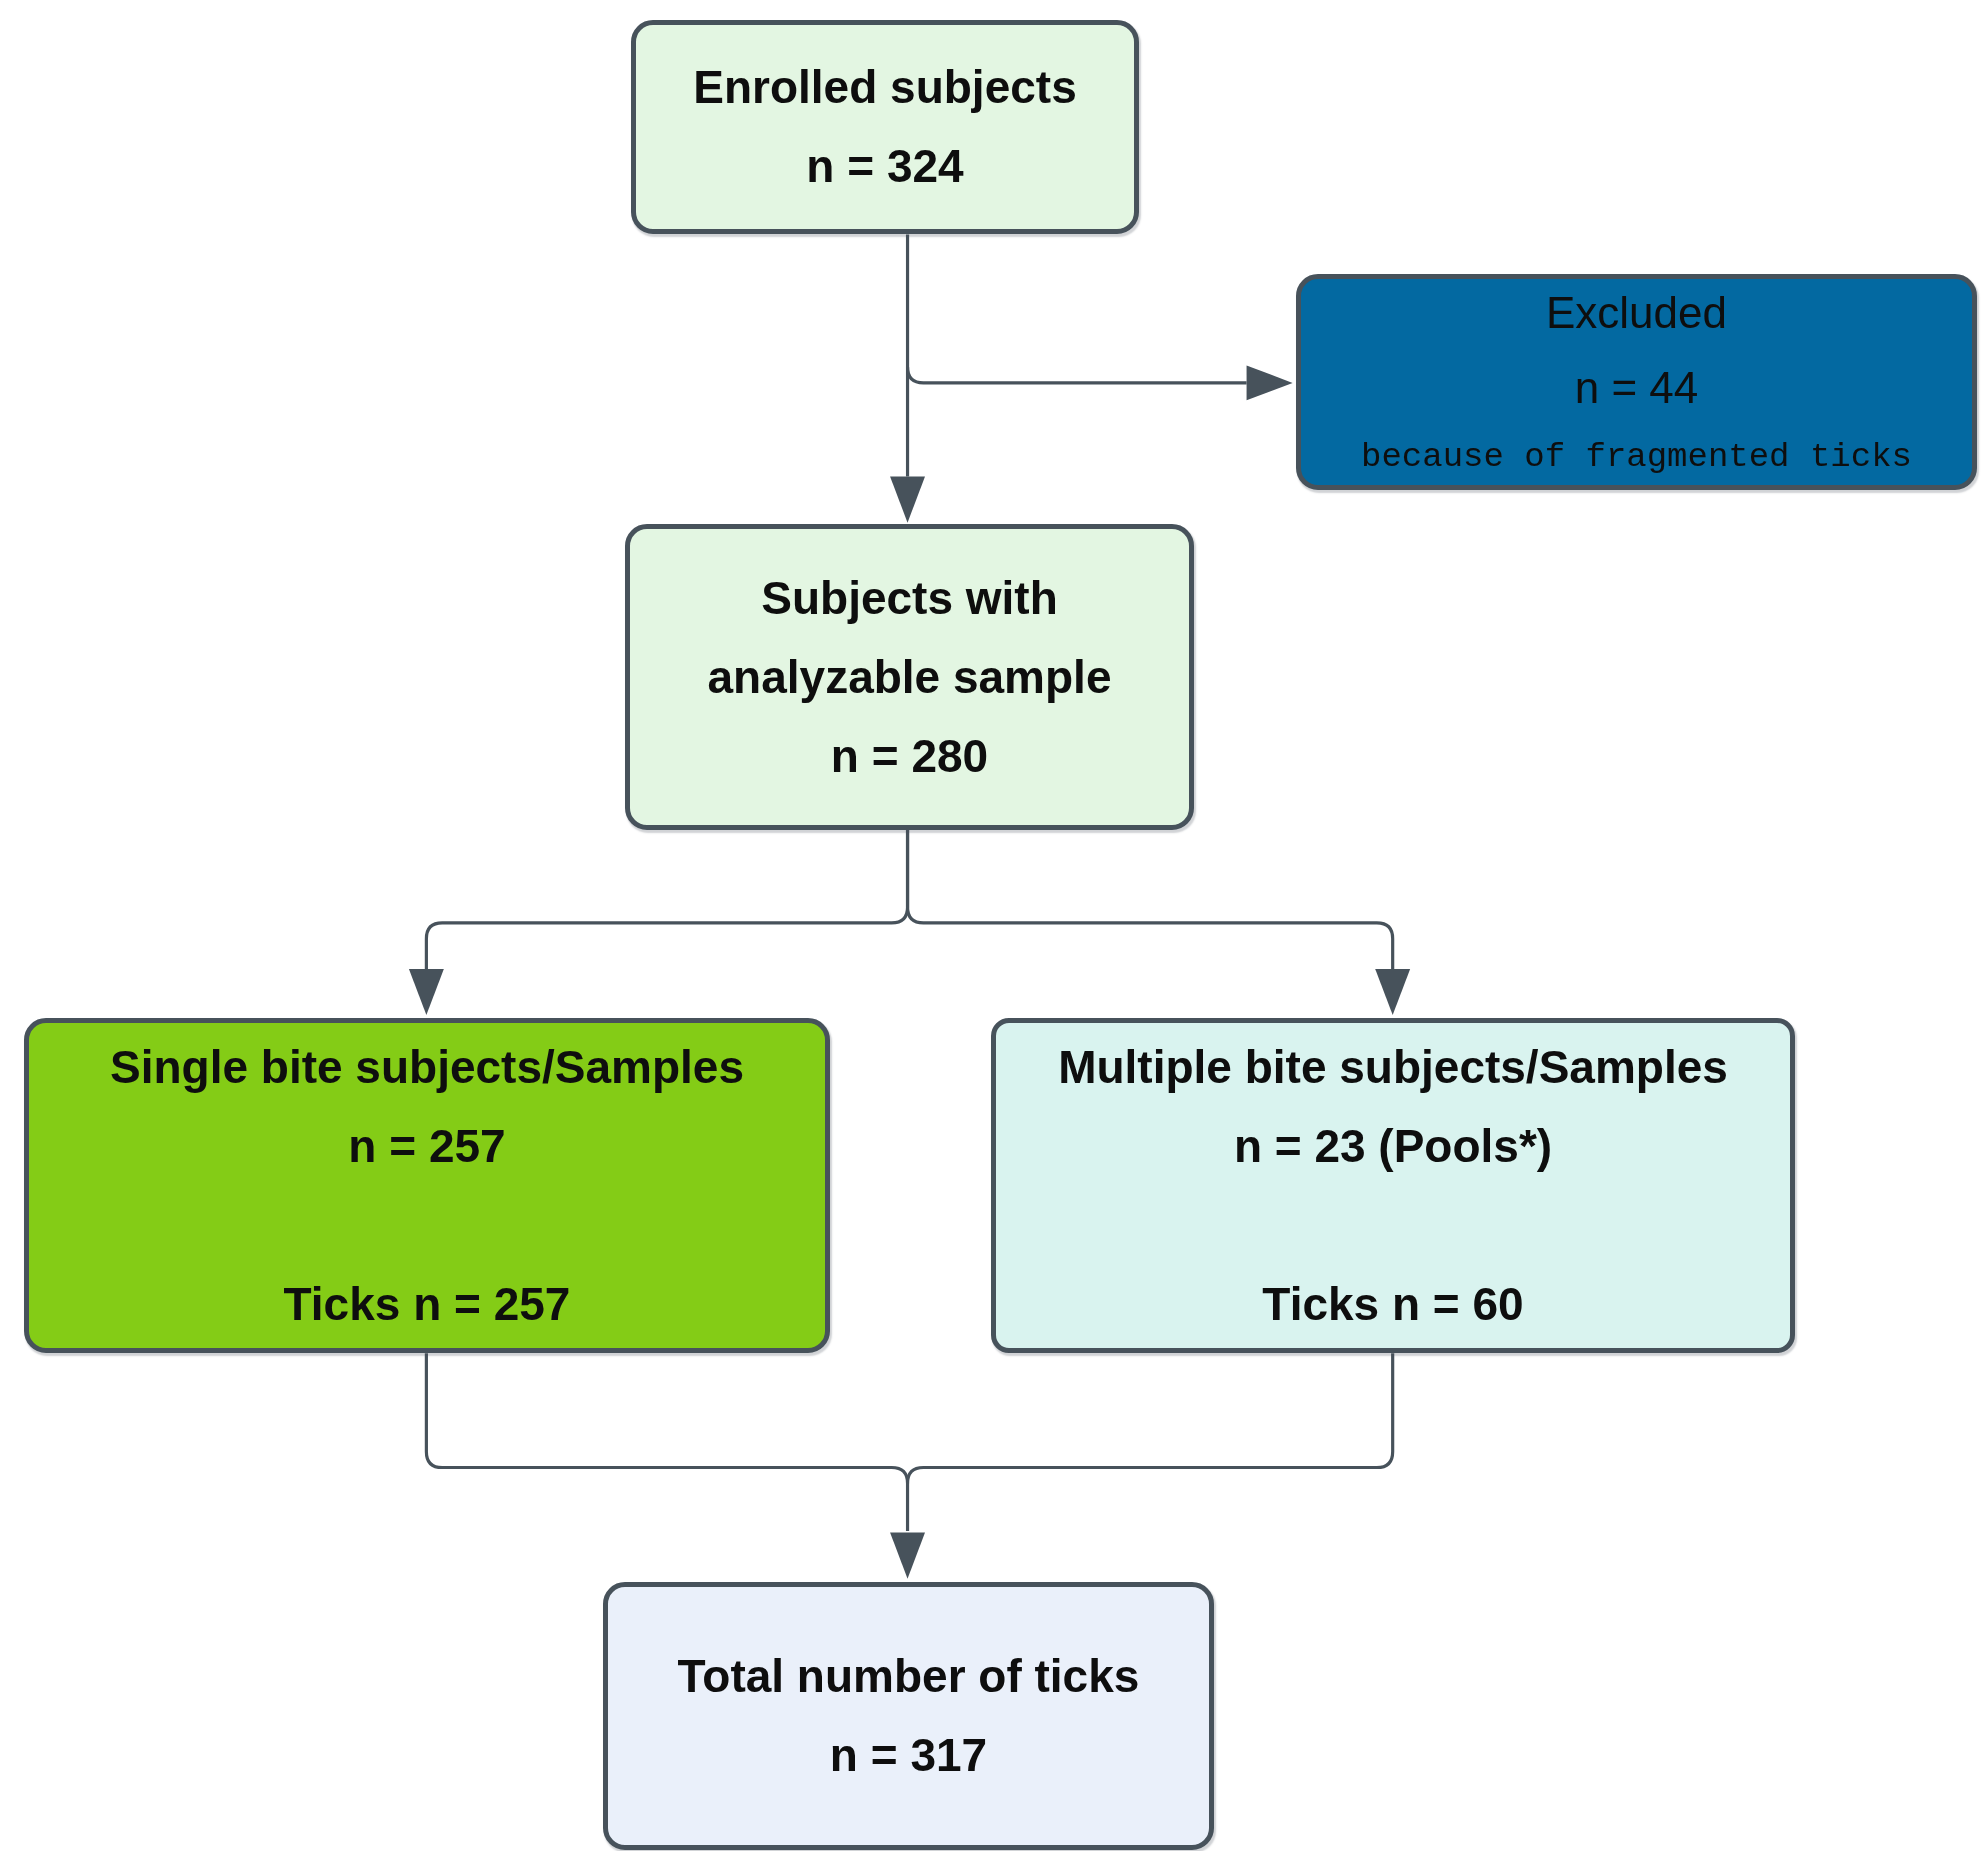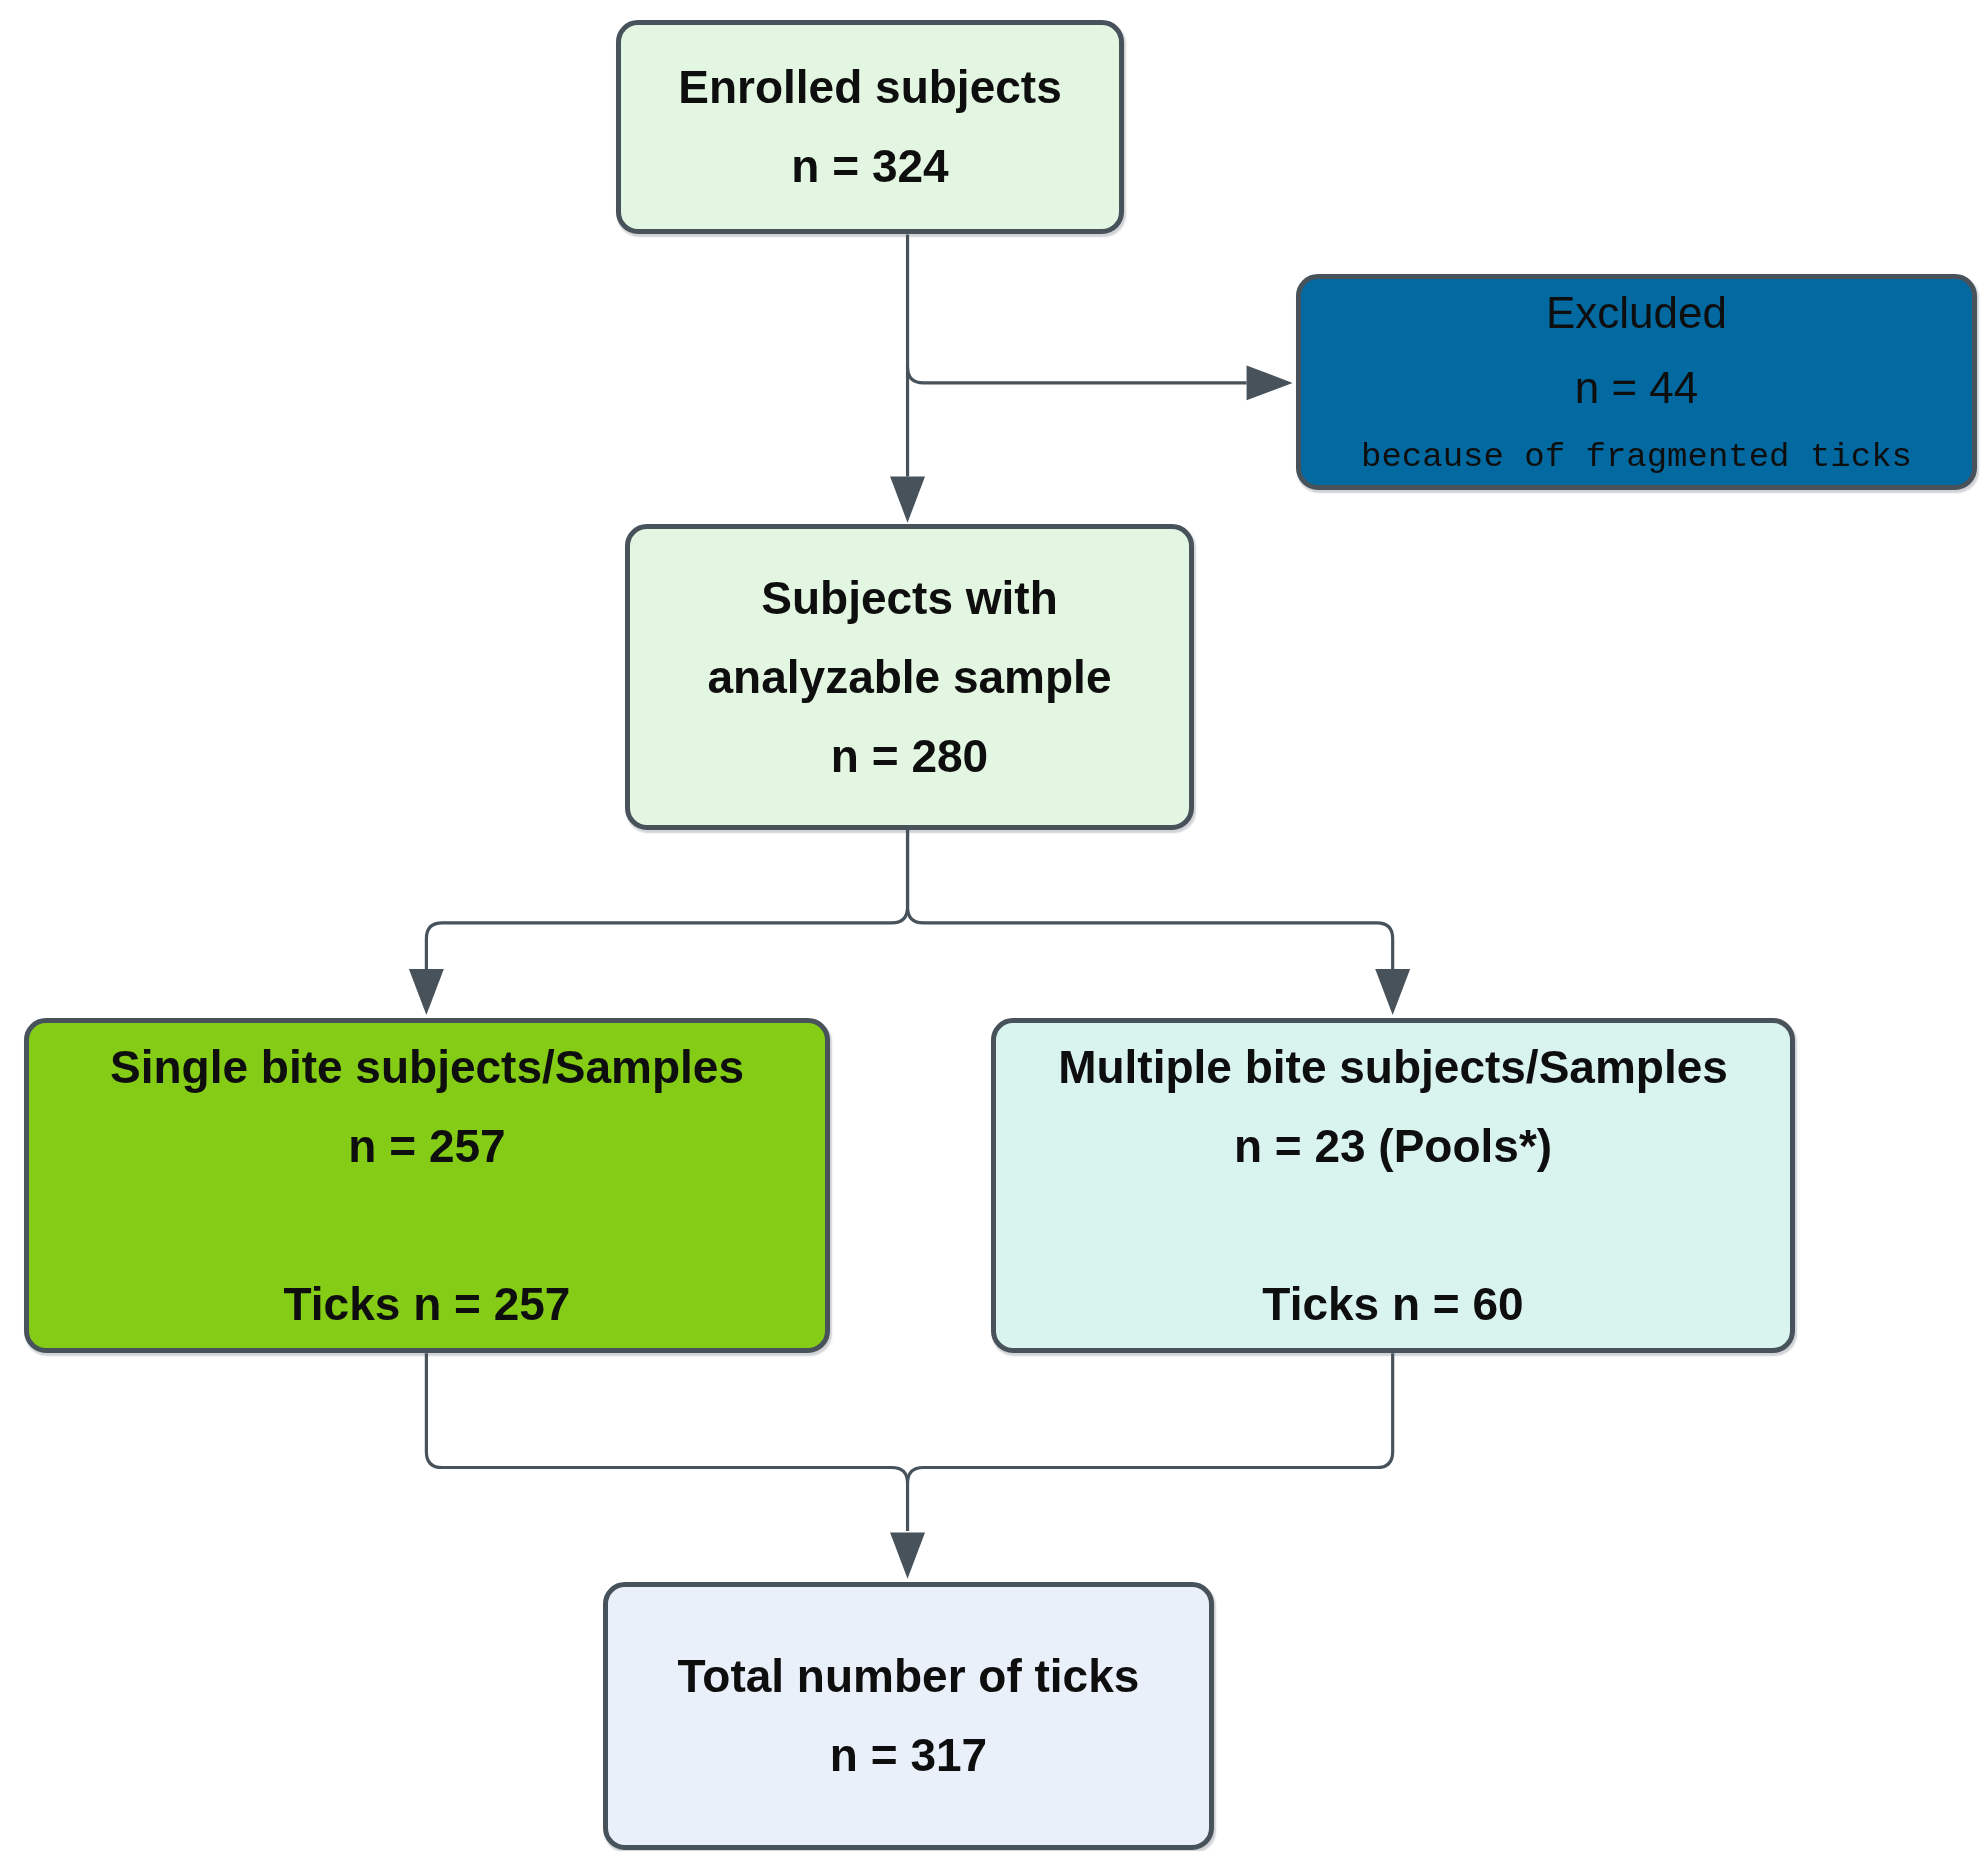--- a/index.html
+++ b/index.html
@@ -63,21 +63,21 @@
     min-height:75px;
     white-space:pre;
   }
   .plain-node .ln.small{
     font-size:34px;
     line-height:64px;
     min-height:64px;
     font-family:Liberation Mono, monospace;
   }
   
-  #node-enrolled   {left:616px;  top:20px;   width:508px;  height:214px;}
+  #node-enrolled   {left:631px;  top:20px;   width:508px;  height:214px;}
   #node-excluded   {left:1296px; top:274px;  width:681px;  height:216px;}
   #node-analyzable {left:625px;  top:524px;  width:569px;  height:306px;}
   #node-single     {left:24px;   top:1018px; width:806px; height:335px;}
   #node-multiple   {left:991px; top:1018px; width:804px; height:335px;}
   #node-total      {left:603px;  top:1582px; width:611px;  height:268px;}
 </style>
 </head>
 <body>
 
 <div class="canvas">
@@ -119,21 +119,21 @@
     <div class="ln">n = 280</div>
   </div>
 
   <div class="node bold-node" id="node-single" style="background-color: #84cc16;">
     <div class="ln">Single bite subjects/Samples</div>
     <div class="ln">n = 257</div>
     <div class="ln"></div>
     <div class="ln">Ticks n = 257</div>
   </div>
 
-  <div class="node bold-node" id="node-multiple" style="background-color: rgb(217, 243, 239);">
+  <div class="node bold-node" id="node-multiple" style="background-color: rgb(217, 243, 239); border-radius: 18px;">
     <div class="ln">Multiple bite subjects/Samples</div>
     <div class="ln">n = 23 (Pools*)</div>
     <div class="ln"></div>
     <div class="ln">Ticks n = 60</div>
   </div>
 
   <div class="node bold-node" id="node-total" style="background-color: rgb(234, 240, 250);">
     <div class="ln">Total number of ticks</div>
     <div class="ln">n = 317</div>
   </div>

